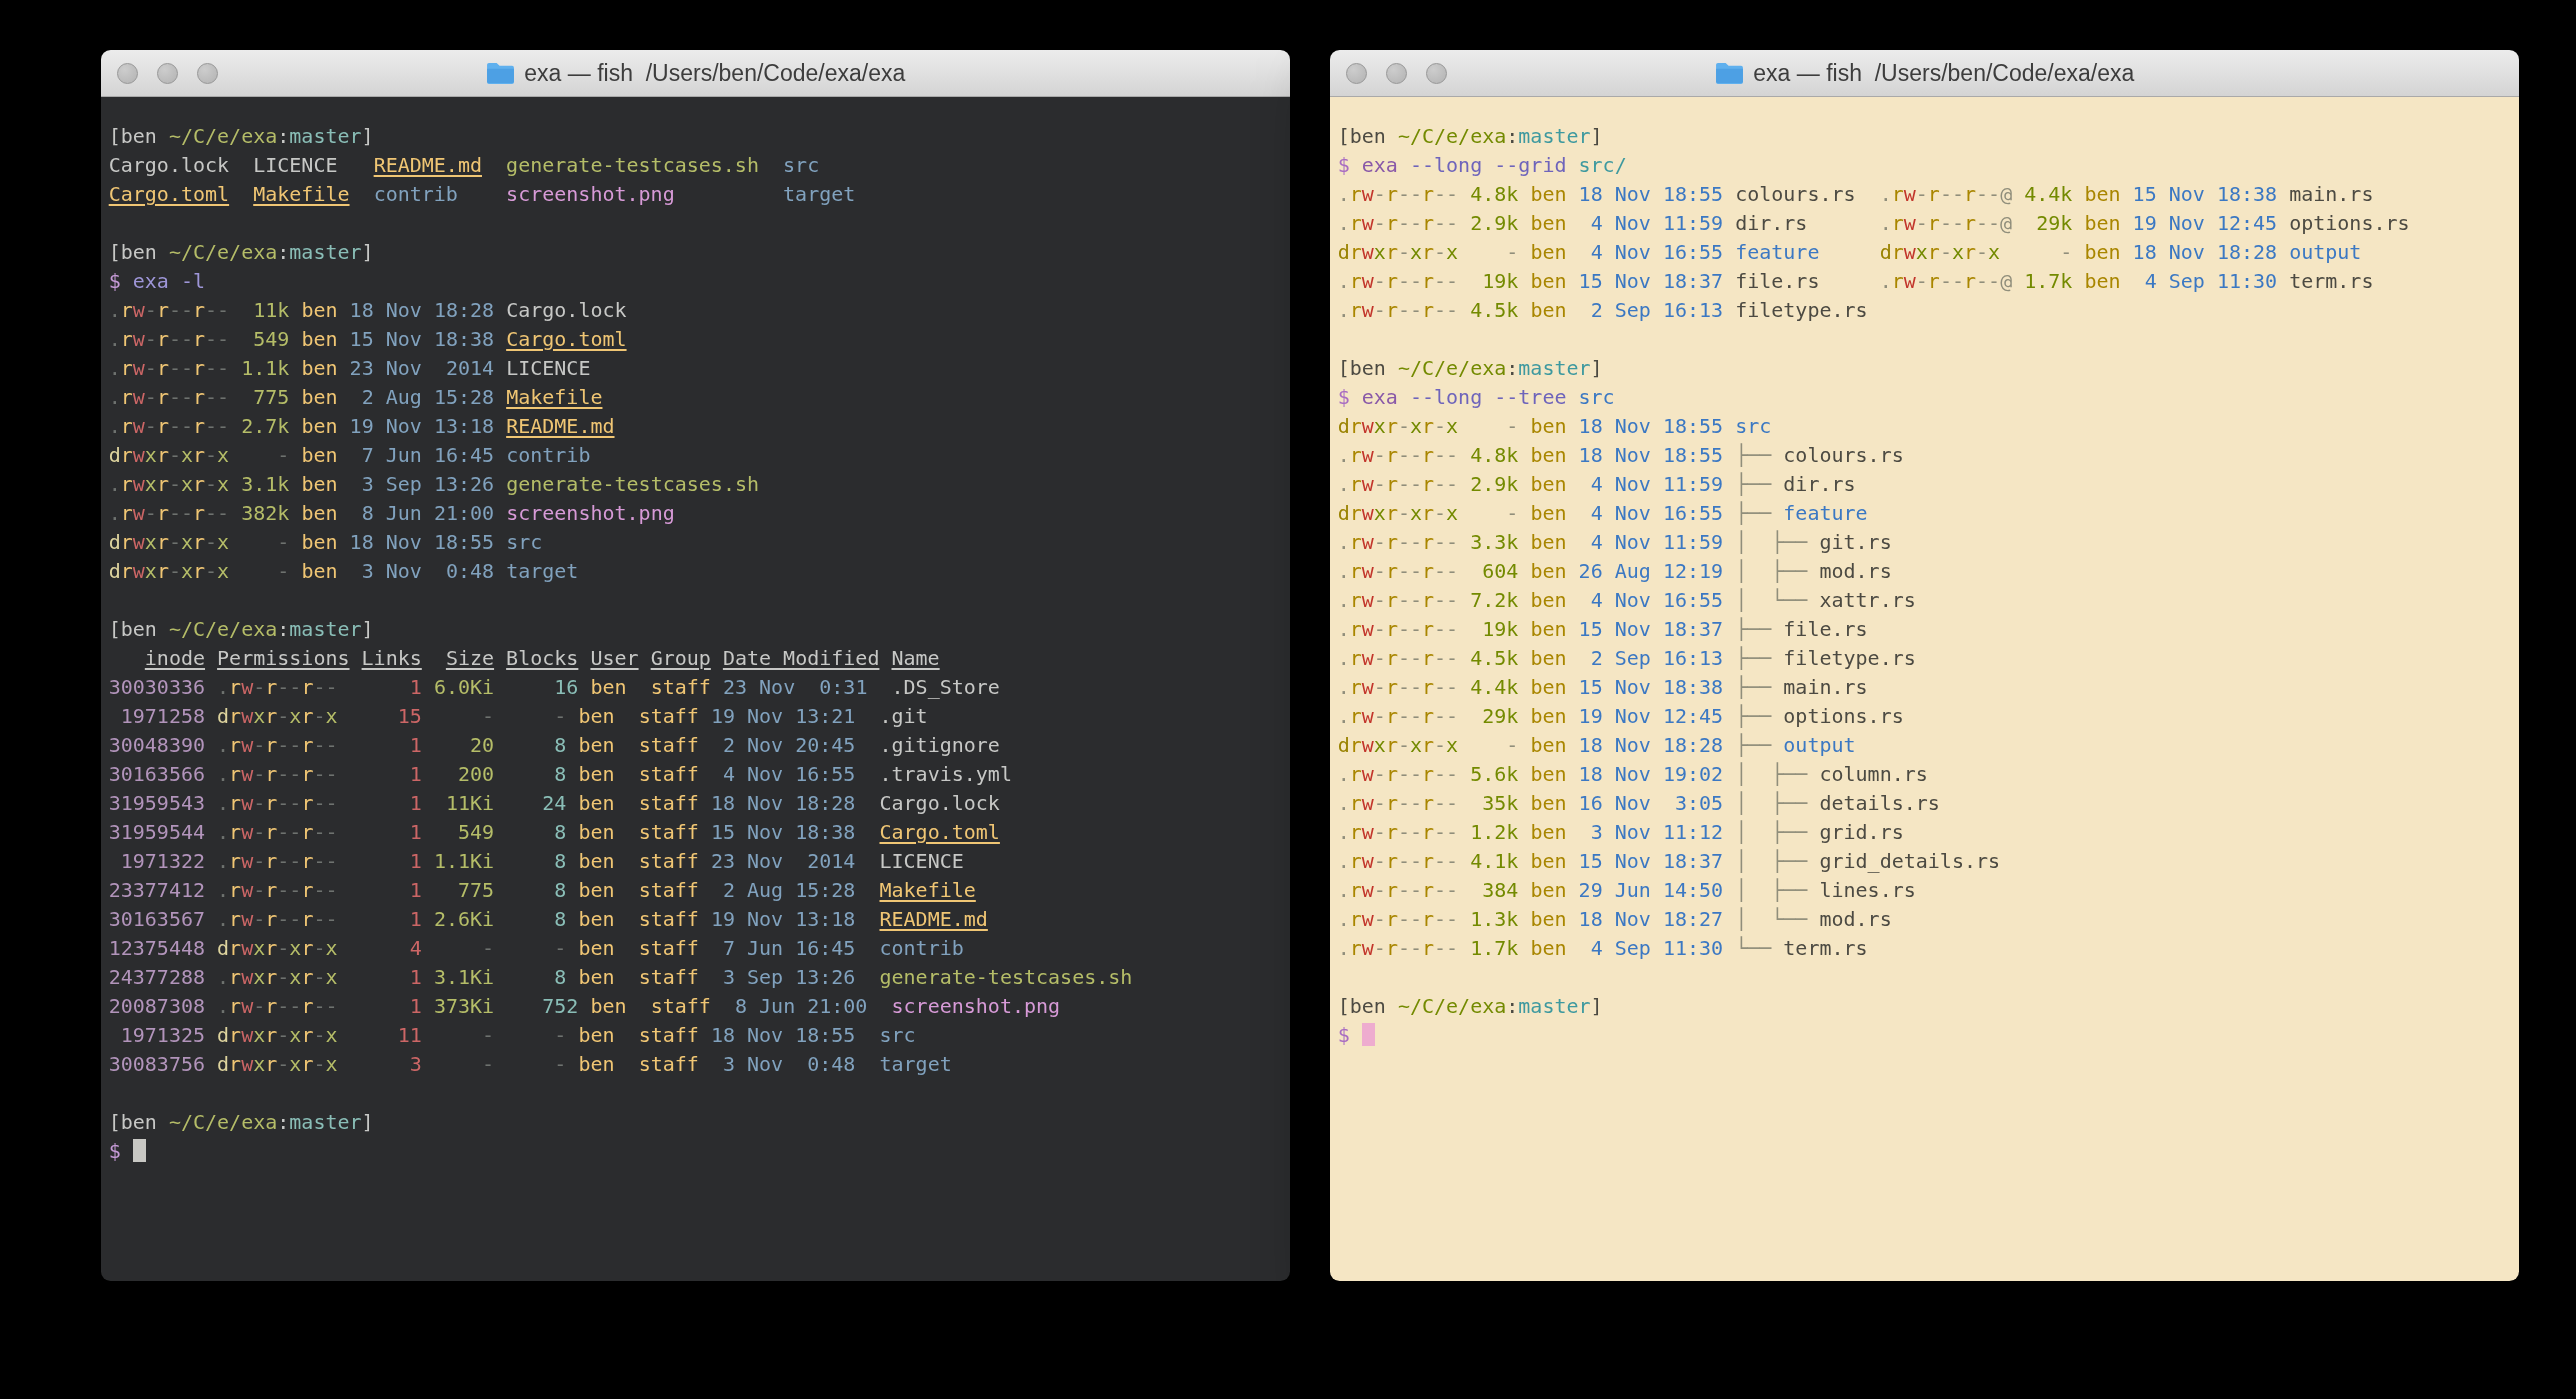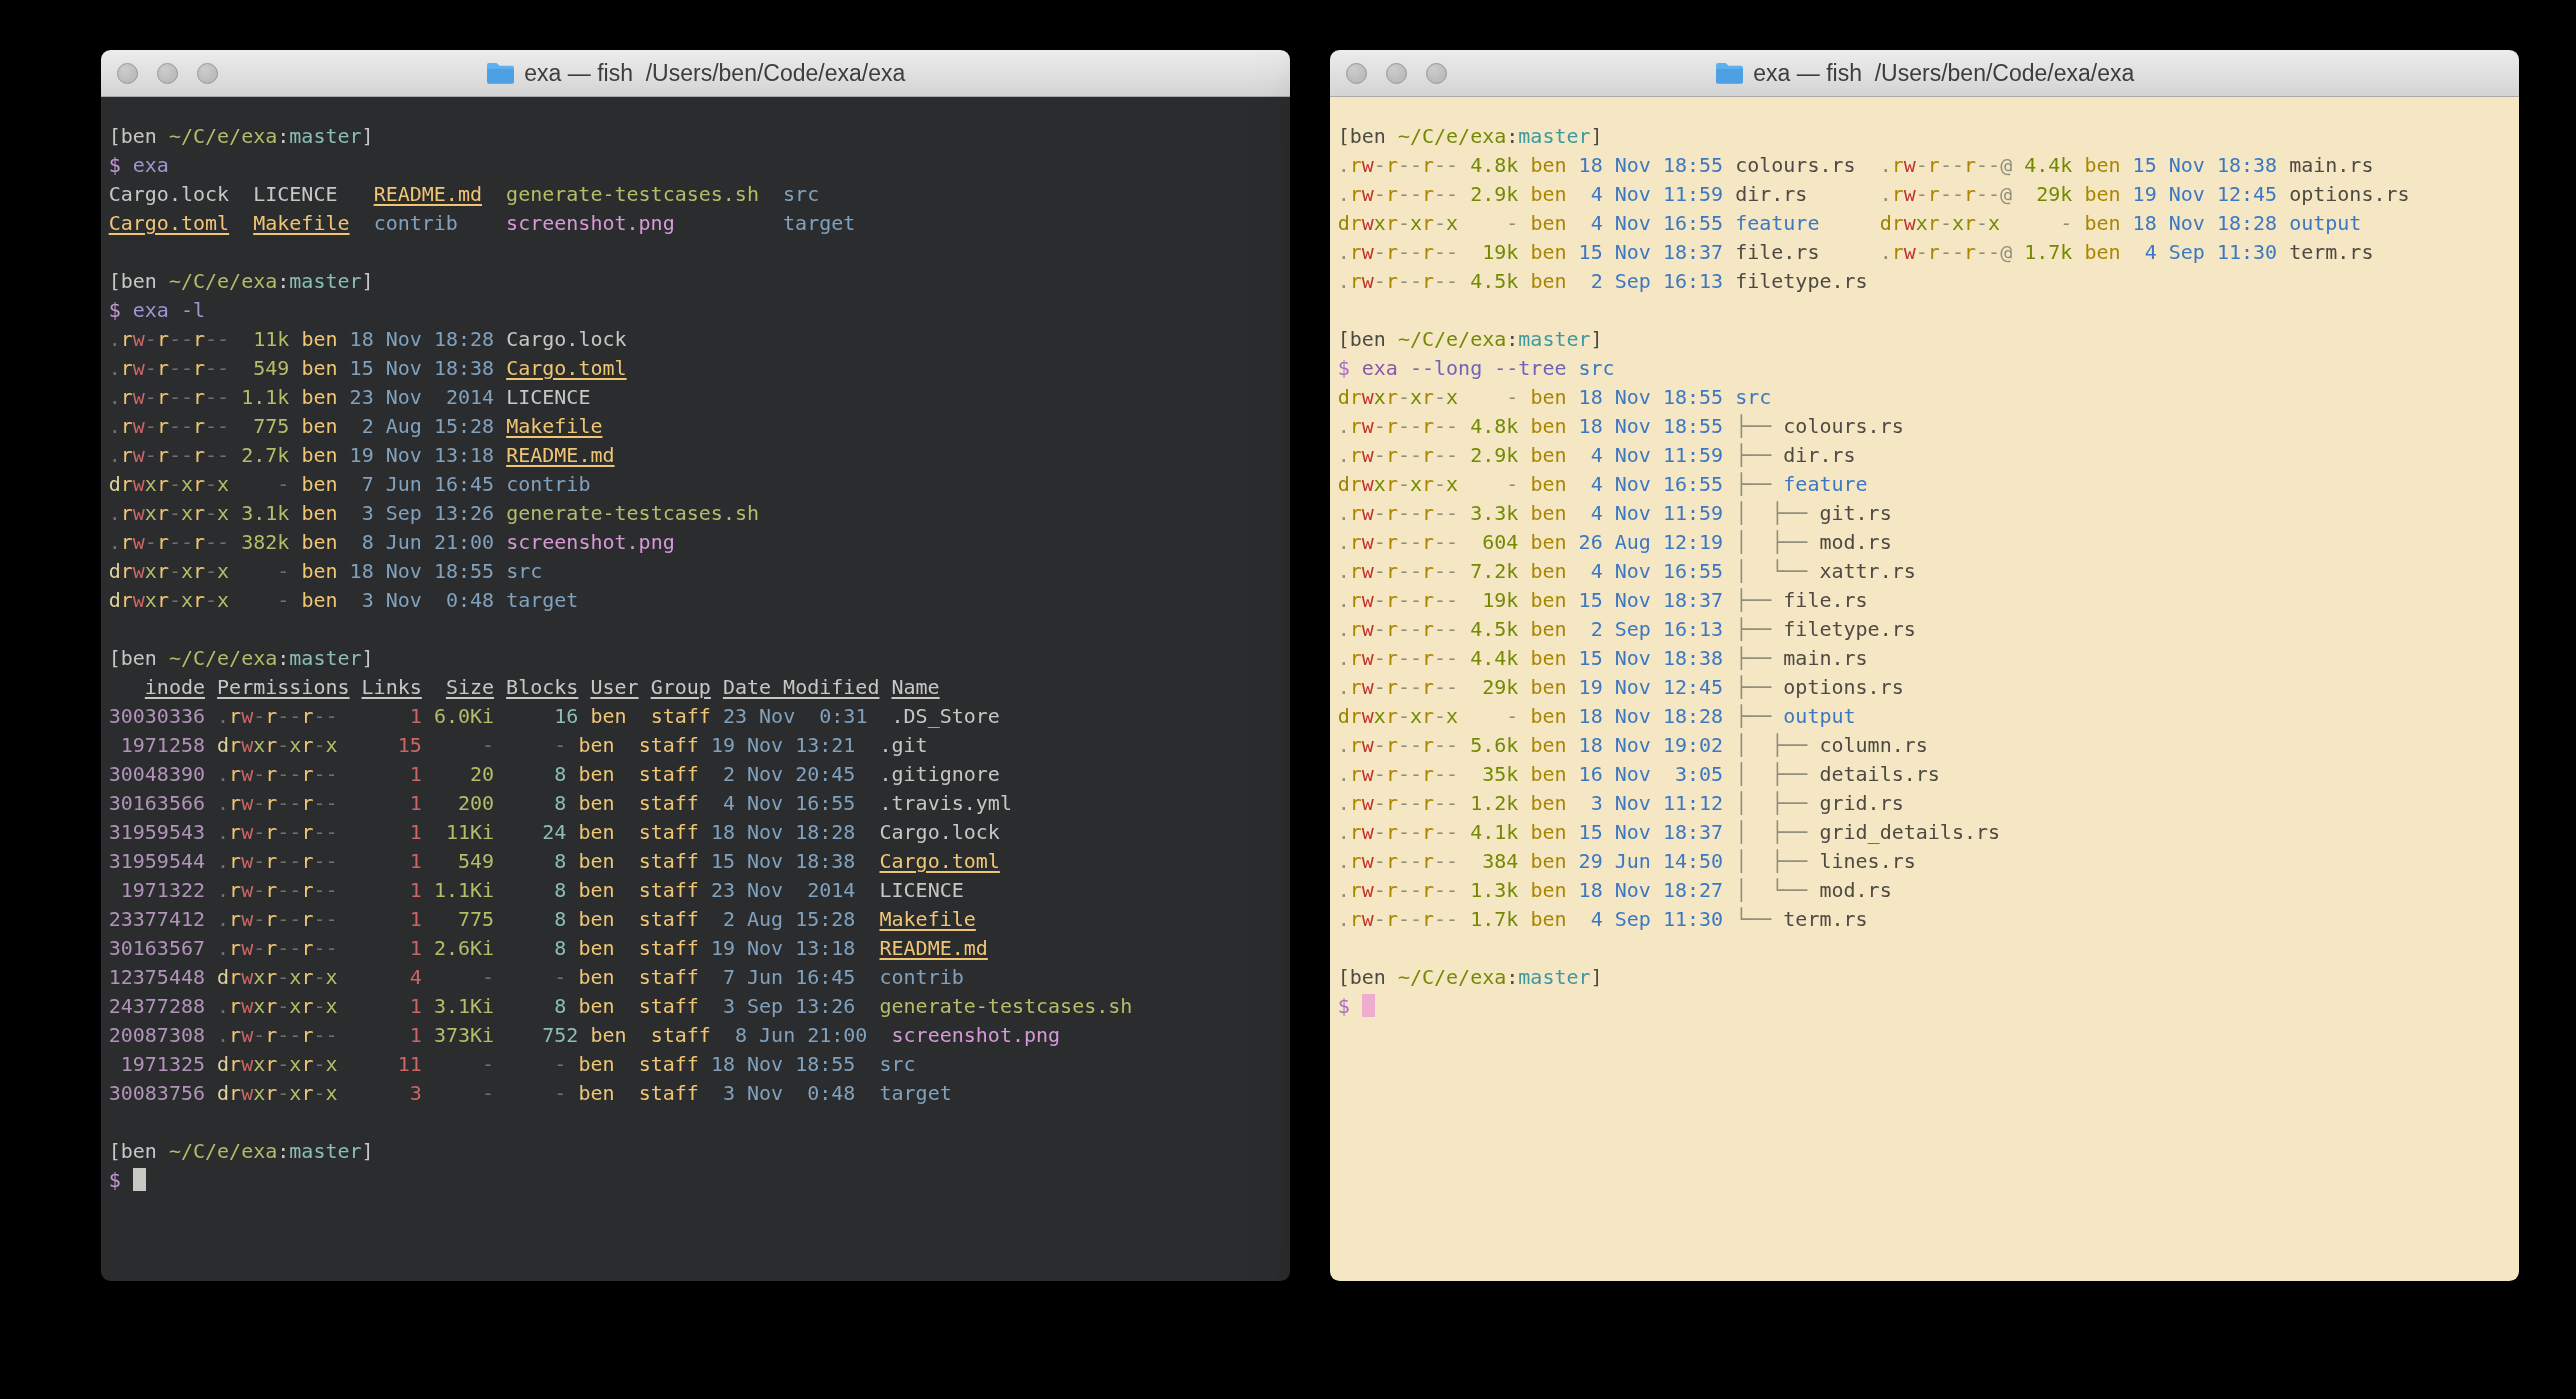--- a/index.html
+++ b/index.html
@@ -86,21 +86,20 @@
     <div class="title-group">
       <svg class="proxy-icon" width="29" height="24" viewBox="0 0 30 25">
         <path d="M1 4 a2 2 0 0 1 2-2 h8 l3 3 h13 a2 2 0 0 1 2 2 v15 a2 2 0 0 1-2 2 h-24 a2 2 0 0 1-2-2 z" fill="#5fb0ee"></path>
         <path d="M1 8 h28 v13 a2 2 0 0 1-2 2 h-24 a2 2 0 0 1-2-2 z" fill="#4da0e4"></path>
       </svg>
       <span class="title">exa — fish  /Users/ben/Code/exa/exa</span>
     </div>
   </div>
   <div class="screen dark" id="screen-left">
       <div class="line"><span style="color: rgb(199, 200, 198);">[ben </span><span style="color: rgb(181, 189, 104);">~/C/e/exa</span><span style="color: rgb(199, 200, 198);">:</span><span style="color: rgb(138, 190, 183);">master</span><span style="color: rgb(199, 200, 198);">]</span></div>
-      <div class="line"><span style="color: rgb(197, 154, 214);">$ </span><span style="color: rgb(158, 150, 216);">exa</span></div>
       <div class="line"><span style="color: rgb(199, 200, 198);">Cargo.lock</span><span style="color: rgb(199, 200, 198);">  </span><span style="color: rgb(199, 200, 198);">LICENCE</span><span style="color: rgb(199, 200, 198);">   </span><span data-u="1" style="color: rgb(240, 198, 116);">README.md</span><span style="color: rgb(199, 200, 198);">  </span><span style="color: rgb(181, 189, 104);">generate-testcases.sh</span><span style="color: rgb(199, 200, 198);">  </span><span style="color: rgb(129, 162, 190);">src</span></div>
       <div class="line"><span data-u="1" style="color: rgb(240, 198, 116);">Cargo.toml</span><span style="color: rgb(199, 200, 198);">  </span><span data-u="1" style="color: rgb(240, 198, 116);">Makefile</span><span style="color: rgb(199, 200, 198);">  </span><span style="color: rgb(129, 162, 190);">contrib</span><span style="color: rgb(199, 200, 198);">    </span><span style="color: rgb(215, 154, 215);">screenshot.png</span><span style="color: rgb(199, 200, 198);">         </span><span style="color: rgb(129, 162, 190);">target</span></div>
       <div class="line">&nbsp;</div>
       <div class="line"><span style="color: rgb(199, 200, 198);">[ben </span><span style="color: rgb(181, 189, 104);">~/C/e/exa</span><span style="color: rgb(199, 200, 198);">:</span><span style="color: rgb(138, 190, 183);">master</span><span style="color: rgb(199, 200, 198);">]</span></div>
       <div class="line"><span style="color: rgb(197, 154, 214);">$ </span><span style="color: rgb(158, 150, 216);">exa -l</span></div>
       <div class="line"><span style="color: rgb(110, 114, 111);">.</span><span style="color: rgb(240, 198, 116);">r</span><span style="color: rgb(204, 102, 102);">w</span><span style="color: rgb(110, 114, 111);">-</span><span style="color: rgb(240, 198, 116);">r</span><span style="color: rgb(110, 114, 111);">-</span><span style="color: rgb(110, 114, 111);">-</span><span style="color: rgb(240, 198, 116);">r</span><span style="color: rgb(110, 114, 111);">-</span><span style="color: rgb(110, 114, 111);">-</span><span style="color: rgb(199, 200, 198);">  </span><span style="color: rgb(181, 189, 104);">11k</span><span style="color: rgb(199, 200, 198);"> </span><span style="color: rgb(240, 198, 116);">ben</span><span style="color: rgb(199, 200, 198);"> </span><span style="color: rgb(129, 162, 190);">18 Nov 18:28</span><span style="color: rgb(199, 200, 198);"> </span><span style="color: rgb(199, 200, 198);">Cargo.lock</span></div>
       <div class="line"><span style="color: rgb(110, 114, 111);">.</span><span style="color: rgb(240, 198, 116);">r</span><span style="color: rgb(204, 102, 102);">w</span><span style="color: rgb(110, 114, 111);">-</span><span style="color: rgb(240, 198, 116);">r</span><span style="color: rgb(110, 114, 111);">-</span><span style="color: rgb(110, 114, 111);">-</span><span style="color: rgb(240, 198, 116);">r</span><span style="color: rgb(110, 114, 111);">-</span><span style="color: rgb(110, 114, 111);">-</span><span style="color: rgb(199, 200, 198);">  </span><span style="color: rgb(181, 189, 104);">549</span><span style="color: rgb(199, 200, 198);"> </span><span style="color: rgb(240, 198, 116);">ben</span><span style="color: rgb(199, 200, 198);"> </span><span style="color: rgb(129, 162, 190);">15 Nov 18:38</span><span style="color: rgb(199, 200, 198);"> </span><span data-u="1" style="color: rgb(240, 198, 116);">Cargo.toml</span></div>
       <div class="line"><span style="color: rgb(110, 114, 111);">.</span><span style="color: rgb(240, 198, 116);">r</span><span style="color: rgb(204, 102, 102);">w</span><span style="color: rgb(110, 114, 111);">-</span><span style="color: rgb(240, 198, 116);">r</span><span style="color: rgb(110, 114, 111);">-</span><span style="color: rgb(110, 114, 111);">-</span><span style="color: rgb(240, 198, 116);">r</span><span style="color: rgb(110, 114, 111);">-</span><span style="color: rgb(110, 114, 111);">-</span><span style="color: rgb(199, 200, 198);"> </span><span style="color: rgb(181, 189, 104);">1.1k</span><span style="color: rgb(199, 200, 198);"> </span><span style="color: rgb(240, 198, 116);">ben</span><span style="color: rgb(199, 200, 198);"> </span><span style="color: rgb(129, 162, 190);">23 Nov  2014</span><span style="color: rgb(199, 200, 198);"> </span><span style="color: rgb(199, 200, 198);">LICENCE</span></div>
       <div class="line"><span style="color: rgb(110, 114, 111);">.</span><span style="color: rgb(240, 198, 116);">r</span><span style="color: rgb(204, 102, 102);">w</span><span style="color: rgb(110, 114, 111);">-</span><span style="color: rgb(240, 198, 116);">r</span><span style="color: rgb(110, 114, 111);">-</span><span style="color: rgb(110, 114, 111);">-</span><span style="color: rgb(240, 198, 116);">r</span><span style="color: rgb(110, 114, 111);">-</span><span style="color: rgb(110, 114, 111);">-</span><span style="color: rgb(199, 200, 198);">  </span><span style="color: rgb(181, 189, 104);">775</span><span style="color: rgb(199, 200, 198);"> </span><span style="color: rgb(240, 198, 116);">ben</span><span style="color: rgb(199, 200, 198);"> </span><span style="color: rgb(129, 162, 190);"> 2 Aug 15:28</span><span style="color: rgb(199, 200, 198);"> </span><span data-u="1" style="color: rgb(240, 198, 116);">Makefile</span></div>
       <div class="line"><span style="color: rgb(110, 114, 111);">.</span><span style="color: rgb(240, 198, 116);">r</span><span style="color: rgb(204, 102, 102);">w</span><span style="color: rgb(110, 114, 111);">-</span><span style="color: rgb(240, 198, 116);">r</span><span style="color: rgb(110, 114, 111);">-</span><span style="color: rgb(110, 114, 111);">-</span><span style="color: rgb(240, 198, 116);">r</span><span style="color: rgb(110, 114, 111);">-</span><span style="color: rgb(110, 114, 111);">-</span><span style="color: rgb(199, 200, 198);"> </span><span style="color: rgb(181, 189, 104);">2.7k</span><span style="color: rgb(199, 200, 198);"> </span><span style="color: rgb(240, 198, 116);">ben</span><span style="color: rgb(199, 200, 198);"> </span><span style="color: rgb(129, 162, 190);">19 Nov 13:18</span><span style="color: rgb(199, 200, 198);"> </span><span data-u="1" style="color: rgb(240, 198, 116);">README.md</span></div>
@@ -142,20 +141,21 @@
     <div class="title-group">
       <svg class="proxy-icon" width="29" height="24" viewBox="0 0 30 25">
         <path d="M1 4 a2 2 0 0 1 2-2 h8 l3 3 h13 a2 2 0 0 1 2 2 v15 a2 2 0 0 1-2 2 h-24 a2 2 0 0 1-2-2 z" fill="#5fb0ee"></path>
         <path d="M1 8 h28 v13 a2 2 0 0 1-2 2 h-24 a2 2 0 0 1-2-2 z" fill="#4da0e4"></path>
       </svg>
       <span class="title">exa — fish  /Users/ben/Code/exa/exa</span>
     </div>
   </div>
   <div class="screen light" id="screen-right">
       <div class="line"><span style="color: rgb(76, 74, 66);">[ben </span><span style="color: rgb(115, 138, 0);">~/C/e/exa</span><span style="color: rgb(76, 74, 66);">:</span><span style="color: rgb(62, 153, 159);">master</span><span style="color: rgb(76, 74, 66);">]</span></div>
+      <div class="line"><span style="color: rgb(168, 108, 194);">$ </span><span style="color: rgb(137, 89, 168);">exa</span><span style="color: rgb(110, 100, 187);"> --long --grid</span><span style="color: rgb(62, 153, 159);"> src/</span></div>
       <div class="line"><span style="color: rgb(144, 142, 123);">.</span><span style="color: rgb(169, 134, 0);">r</span><span style="color: rgb(194, 53, 43);">w</span><span style="color: rgb(144, 142, 123);">-</span><span style="color: rgb(169, 134, 0);">r</span><span style="color: rgb(144, 142, 123);">-</span><span style="color: rgb(144, 142, 123);">-</span><span style="color: rgb(169, 134, 0);">r</span><span style="color: rgb(144, 142, 123);">-</span><span style="color: rgb(144, 142, 123);">-</span><span style="color: rgb(76, 74, 66);"> </span><span style="color: rgb(115, 138, 0);">4.8k</span><span style="color: rgb(76, 74, 66);"> </span><span style="color: rgb(169, 134, 0);">ben</span><span style="color: rgb(76, 74, 66);"> </span><span style="color: rgb(59, 120, 195);">18 Nov 18:55</span><span style="color: rgb(76, 74, 66);"> </span><span style="color: rgb(76, 74, 66);">colours.rs</span><span style="color: rgb(76, 74, 66);">  </span><span style="color: rgb(144, 142, 123);">.</span><span style="color: rgb(169, 134, 0);">r</span><span style="color: rgb(194, 53, 43);">w</span><span style="color: rgb(144, 142, 123);">-</span><span style="color: rgb(169, 134, 0);">r</span><span style="color: rgb(144, 142, 123);">-</span><span style="color: rgb(144, 142, 123);">-</span><span style="color: rgb(169, 134, 0);">r</span><span style="color: rgb(144, 142, 123);">-</span><span style="color: rgb(144, 142, 123);">-</span><span style="color: rgb(144, 142, 123);">@</span><span style="color: rgb(76, 74, 66);"> </span><span style="color: rgb(115, 138, 0);">4.4k</span><span style="color: rgb(76, 74, 66);"> </span><span style="color: rgb(169, 134, 0);">ben</span><span style="color: rgb(76, 74, 66);"> </span><span style="color: rgb(59, 120, 195);">15 Nov 18:38</span><span style="color: rgb(76, 74, 66);"> </span><span style="color: rgb(76, 74, 66);">main.rs</span></div>
       <div class="line"><span style="color: rgb(144, 142, 123);">.</span><span style="color: rgb(169, 134, 0);">r</span><span style="color: rgb(194, 53, 43);">w</span><span style="color: rgb(144, 142, 123);">-</span><span style="color: rgb(169, 134, 0);">r</span><span style="color: rgb(144, 142, 123);">-</span><span style="color: rgb(144, 142, 123);">-</span><span style="color: rgb(169, 134, 0);">r</span><span style="color: rgb(144, 142, 123);">-</span><span style="color: rgb(144, 142, 123);">-</span><span style="color: rgb(76, 74, 66);"> </span><span style="color: rgb(115, 138, 0);">2.9k</span><span style="color: rgb(76, 74, 66);"> </span><span style="color: rgb(169, 134, 0);">ben</span><span style="color: rgb(76, 74, 66);"> </span><span style="color: rgb(59, 120, 195);"> 4 Nov 11:59</span><span style="color: rgb(76, 74, 66);"> </span><span style="color: rgb(76, 74, 66);">dir.rs</span><span style="color: rgb(76, 74, 66);">      </span><span style="color: rgb(144, 142, 123);">.</span><span style="color: rgb(169, 134, 0);">r</span><span style="color: rgb(194, 53, 43);">w</span><span style="color: rgb(144, 142, 123);">-</span><span style="color: rgb(169, 134, 0);">r</span><span style="color: rgb(144, 142, 123);">-</span><span style="color: rgb(144, 142, 123);">-</span><span style="color: rgb(169, 134, 0);">r</span><span style="color: rgb(144, 142, 123);">-</span><span style="color: rgb(144, 142, 123);">-</span><span style="color: rgb(144, 142, 123);">@</span><span style="color: rgb(76, 74, 66);">  </span><span style="color: rgb(115, 138, 0);">29k</span><span style="color: rgb(76, 74, 66);"> </span><span style="color: rgb(169, 134, 0);">ben</span><span style="color: rgb(76, 74, 66);"> </span><span style="color: rgb(59, 120, 195);">19 Nov 12:45</span><span style="color: rgb(76, 74, 66);"> </span><span style="color: rgb(76, 74, 66);">options.rs</span></div>
       <div class="line"><span style="color: rgb(153, 130, 0);">d</span><span style="color: rgb(169, 134, 0);">r</span><span style="color: rgb(194, 53, 43);">w</span><span style="color: rgb(115, 138, 0);">x</span><span style="color: rgb(169, 134, 0);">r</span><span style="color: rgb(144, 142, 123);">-</span><span style="color: rgb(115, 138, 0);">x</span><span style="color: rgb(169, 134, 0);">r</span><span style="color: rgb(144, 142, 123);">-</span><span style="color: rgb(115, 138, 0);">x</span><span style="color: rgb(76, 74, 66);">    </span><span style="color: rgb(144, 142, 123);">-</span><span style="color: rgb(76, 74, 66);"> </span><span style="color: rgb(169, 134, 0);">ben</span><span style="color: rgb(76, 74, 66);"> </span><span style="color: rgb(59, 120, 195);"> 4 Nov 16:55</span><span style="color: rgb(76, 74, 66);"> </span><span style="color: rgb(59, 120, 195);">feature</span><span style="color: rgb(76, 74, 66);">     </span><span style="color: rgb(153, 130, 0);">d</span><span style="color: rgb(169, 134, 0);">r</span><span style="color: rgb(194, 53, 43);">w</span><span style="color: rgb(115, 138, 0);">x</span><span style="color: rgb(169, 134, 0);">r</span><span style="color: rgb(144, 142, 123);">-</span><span style="color: rgb(115, 138, 0);">x</span><span style="color: rgb(169, 134, 0);">r</span><span style="color: rgb(144, 142, 123);">-</span><span style="color: rgb(115, 138, 0);">x</span><span style="color: rgb(76, 74, 66);">     </span><span style="color: rgb(144, 142, 123);">-</span><span style="color: rgb(76, 74, 66);"> </span><span style="color: rgb(169, 134, 0);">ben</span><span style="color: rgb(76, 74, 66);"> </span><span style="color: rgb(59, 120, 195);">18 Nov 18:28</span><span style="color: rgb(76, 74, 66);"> </span><span style="color: rgb(59, 120, 195);">output</span></div>
       <div class="line"><span style="color: rgb(144, 142, 123);">.</span><span style="color: rgb(169, 134, 0);">r</span><span style="color: rgb(194, 53, 43);">w</span><span style="color: rgb(144, 142, 123);">-</span><span style="color: rgb(169, 134, 0);">r</span><span style="color: rgb(144, 142, 123);">-</span><span style="color: rgb(144, 142, 123);">-</span><span style="color: rgb(169, 134, 0);">r</span><span style="color: rgb(144, 142, 123);">-</span><span style="color: rgb(144, 142, 123);">-</span><span style="color: rgb(76, 74, 66);">  </span><span style="color: rgb(115, 138, 0);">19k</span><span style="color: rgb(76, 74, 66);"> </span><span style="color: rgb(169, 134, 0);">ben</span><span style="color: rgb(76, 74, 66);"> </span><span style="color: rgb(59, 120, 195);">15 Nov 18:37</span><span style="color: rgb(76, 74, 66);"> </span><span style="color: rgb(76, 74, 66);">file.rs</span><span style="color: rgb(76, 74, 66);">     </span><span style="color: rgb(144, 142, 123);">.</span><span style="color: rgb(169, 134, 0);">r</span><span style="color: rgb(194, 53, 43);">w</span><span style="color: rgb(144, 142, 123);">-</span><span style="color: rgb(169, 134, 0);">r</span><span style="color: rgb(144, 142, 123);">-</span><span style="color: rgb(144, 142, 123);">-</span><span style="color: rgb(169, 134, 0);">r</span><span style="color: rgb(144, 142, 123);">-</span><span style="color: rgb(144, 142, 123);">-</span><span style="color: rgb(144, 142, 123);">@</span><span style="color: rgb(76, 74, 66);"> </span><span style="color: rgb(115, 138, 0);">1.7k</span><span style="color: rgb(76, 74, 66);"> </span><span style="color: rgb(169, 134, 0);">ben</span><span style="color: rgb(76, 74, 66);"> </span><span style="color: rgb(59, 120, 195);"> 4 Sep 11:30</span><span style="color: rgb(76, 74, 66);"> </span><span style="color: rgb(76, 74, 66);">term.rs</span></div>
       <div class="line"><span style="color: rgb(144, 142, 123);">.</span><span style="color: rgb(169, 134, 0);">r</span><span style="color: rgb(194, 53, 43);">w</span><span style="color: rgb(144, 142, 123);">-</span><span style="color: rgb(169, 134, 0);">r</span><span style="color: rgb(144, 142, 123);">-</span><span style="color: rgb(144, 142, 123);">-</span><span style="color: rgb(169, 134, 0);">r</span><span style="color: rgb(144, 142, 123);">-</span><span style="color: rgb(144, 142, 123);">-</span><span style="color: rgb(76, 74, 66);"> </span><span style="color: rgb(115, 138, 0);">4.5k</span><span style="color: rgb(76, 74, 66);"> </span><span style="color: rgb(169, 134, 0);">ben</span><span style="color: rgb(76, 74, 66);"> </span><span style="color: rgb(59, 120, 195);"> 2 Sep 16:13</span><span style="color: rgb(76, 74, 66);"> </span><span style="color: rgb(76, 74, 66);">filetype.rs</span></div>
       <div class="line">&nbsp;</div>
       <div class="line"><span style="color: rgb(76, 74, 66);">[ben </span><span style="color: rgb(115, 138, 0);">~/C/e/exa</span><span style="color: rgb(76, 74, 66);">:</span><span style="color: rgb(62, 153, 159);">master</span><span style="color: rgb(76, 74, 66);">]</span></div>
       <div class="line"><span style="color: rgb(168, 108, 194);">$ </span><span style="color: rgb(137, 89, 168);">exa</span><span style="color: rgb(110, 100, 187);"> --long --tree</span><span style="color: rgb(59, 120, 195);"> src</span></div>
       <div class="line"><span style="color: rgb(153, 130, 0);">d</span><span style="color: rgb(169, 134, 0);">r</span><span style="color: rgb(194, 53, 43);">w</span><span style="color: rgb(115, 138, 0);">x</span><span style="color: rgb(169, 134, 0);">r</span><span style="color: rgb(144, 142, 123);">-</span><span style="color: rgb(115, 138, 0);">x</span><span style="color: rgb(169, 134, 0);">r</span><span style="color: rgb(144, 142, 123);">-</span><span style="color: rgb(115, 138, 0);">x</span><span style="color: rgb(76, 74, 66);">    </span><span style="color: rgb(144, 142, 123);">-</span><span style="color: rgb(76, 74, 66);"> </span><span style="color: rgb(169, 134, 0);">ben</span><span style="color: rgb(76, 74, 66);"> </span><span style="color: rgb(59, 120, 195);">18 Nov 18:55</span><span style="color: rgb(76, 74, 66);"> </span><span style="color: rgb(59, 120, 195);">src</span></div>
       <div class="line"><span style="color: rgb(144, 142, 123);">.</span><span style="color: rgb(169, 134, 0);">r</span><span style="color: rgb(194, 53, 43);">w</span><span style="color: rgb(144, 142, 123);">-</span><span style="color: rgb(169, 134, 0);">r</span><span style="color: rgb(144, 142, 123);">-</span><span style="color: rgb(144, 142, 123);">-</span><span style="color: rgb(169, 134, 0);">r</span><span style="color: rgb(144, 142, 123);">-</span><span style="color: rgb(144, 142, 123);">-</span><span style="color: rgb(76, 74, 66);"> </span><span style="color: rgb(115, 138, 0);">4.8k</span><span style="color: rgb(76, 74, 66);"> </span><span style="color: rgb(169, 134, 0);">ben</span><span style="color: rgb(76, 74, 66);"> </span><span style="color: rgb(59, 120, 195);">18 Nov 18:55</span><span style="color: rgb(76, 74, 66);"> </span><span style="color: rgb(144, 142, 123);">├── </span><span style="color: rgb(76, 74, 66);">colours.rs</span></div>

